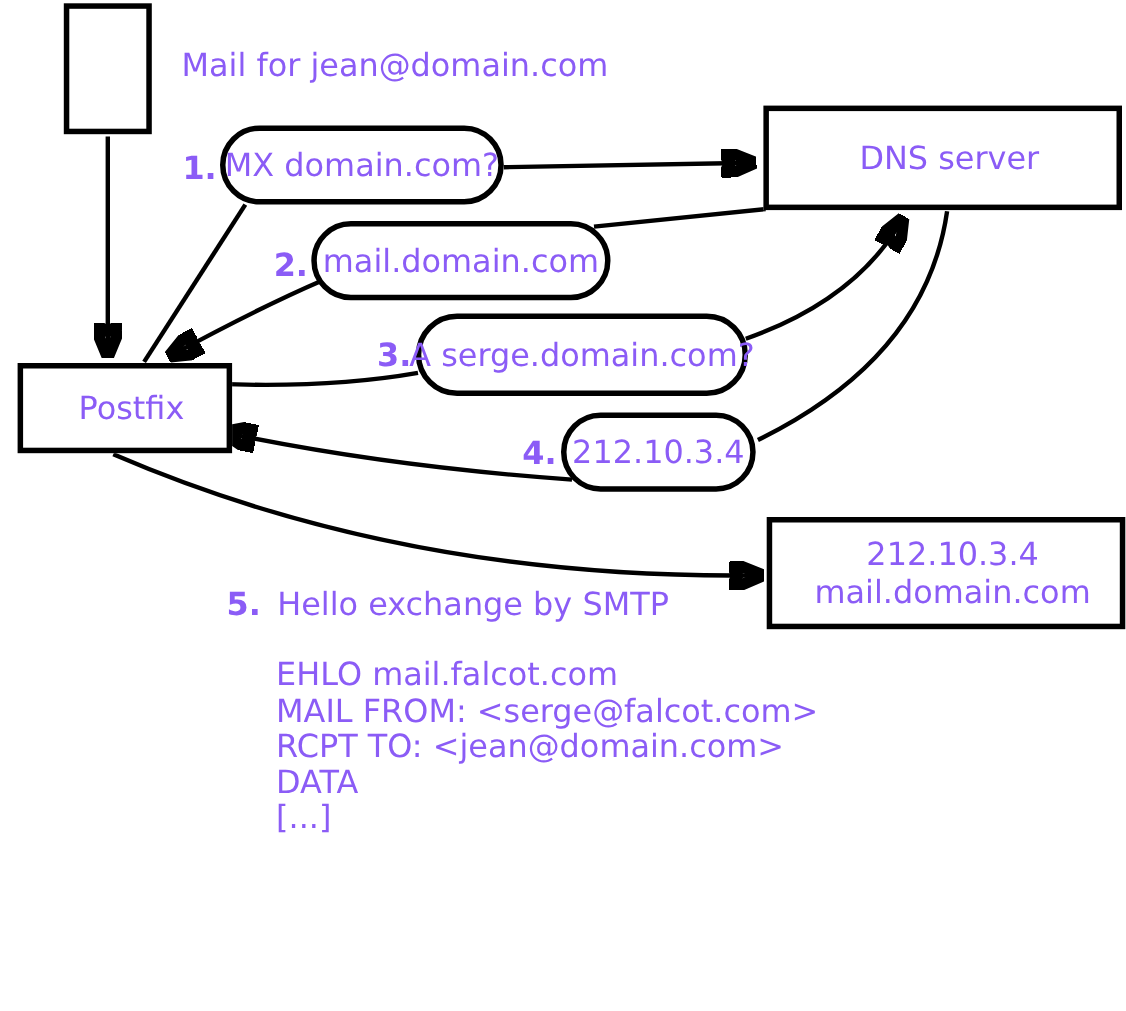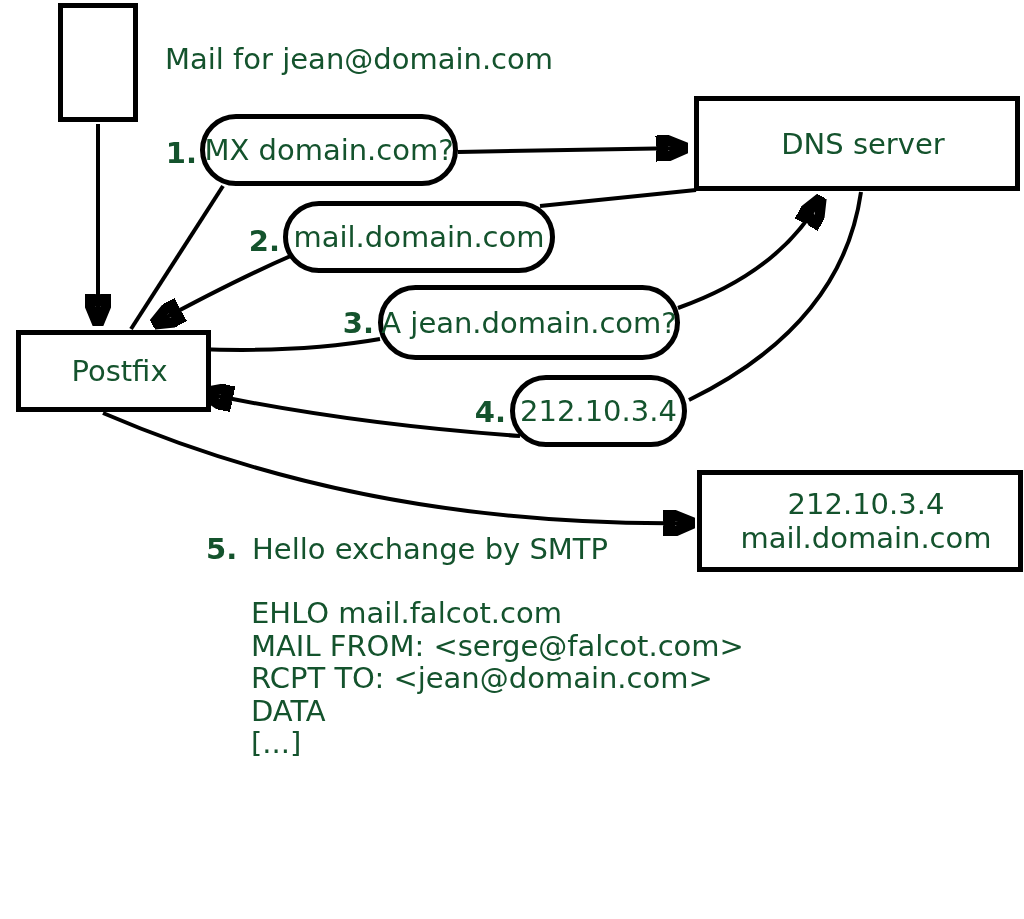--- a/index.html
+++ b/index.html
@@ -7,21 +7,21 @@
     padding: 0;
     background: #ffffff;
   }
   * { box-sizing: border-box; }
   .canvas {
     position: relative;
     width: 1024px;
     height: 759px;
     background: #ffffff;
     font-family: "DejaVu Sans", sans-serif;
-    color: #14532d;
+    color: #8b5cf6;
     overflow: hidden;
   }
   .connectors {
     position: absolute;
     left: 0; top: 0;
     width: 1024px; height: 919px;
   }
   .connectors path, .connectors line {
     fill: none;
     stroke: #000000;
@@ -141,21 +141,21 @@
     <span>MX domain.com?</span>
   </div>
 
   <div class="stepnum" style="left:216px; top:224px;">2.</div>
   <div class="pill" style="left:283px; top:201px; width:272px; height:72px;">
     <span>mail.domain.com</span>
   </div>
 
   <div class="stepnum" style="left:310px; top:306px;">3.</div>
   <div class="pill" style="left:378px; top:285px; width:302px; height:75px;">
-    <span>A jean.domain.com?</span>
+    <span>A serge.domain.com?</span>
   </div>
 
   <div class="stepnum" style="left:442px; top:395px;">4.</div>
   <div class="pill" style="left:510px; top:375px; width:177px; height:72px;">
     <span>212.10.3.4</span>
   </div>
 
   <div class="step5-row">
     <span class="num">5.</span>
     <span>Hello exchange by SMTP</span>

